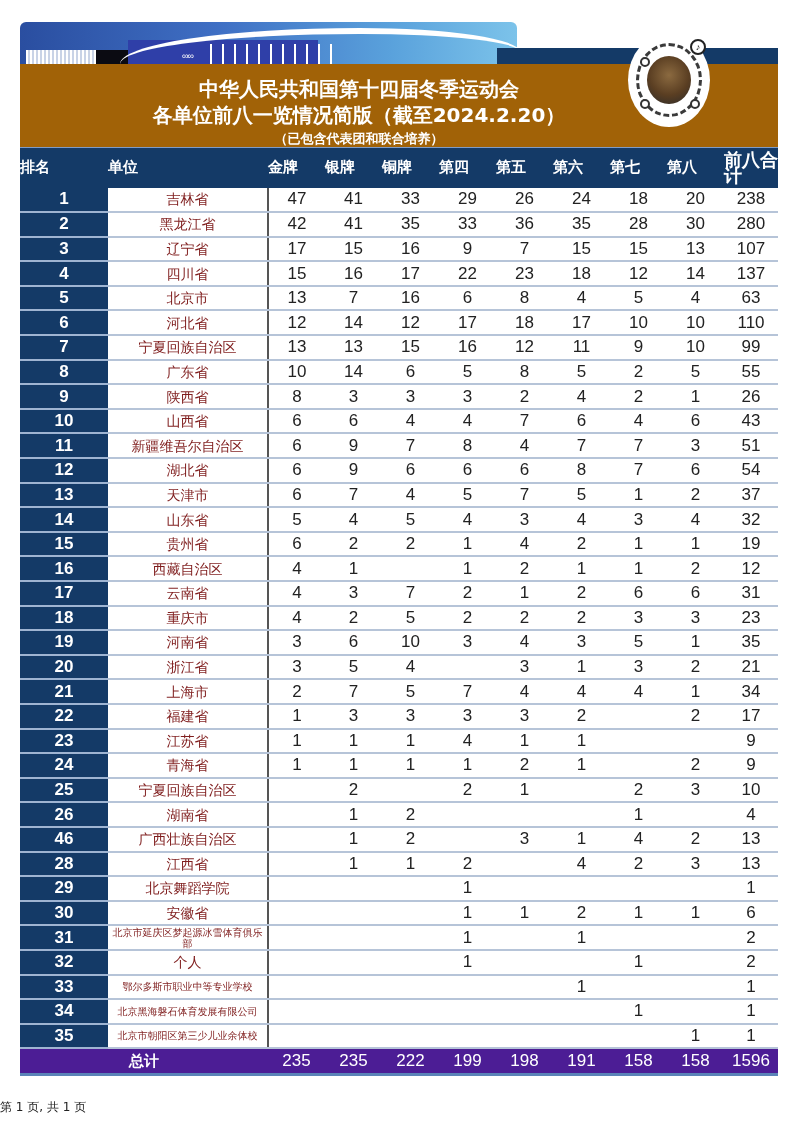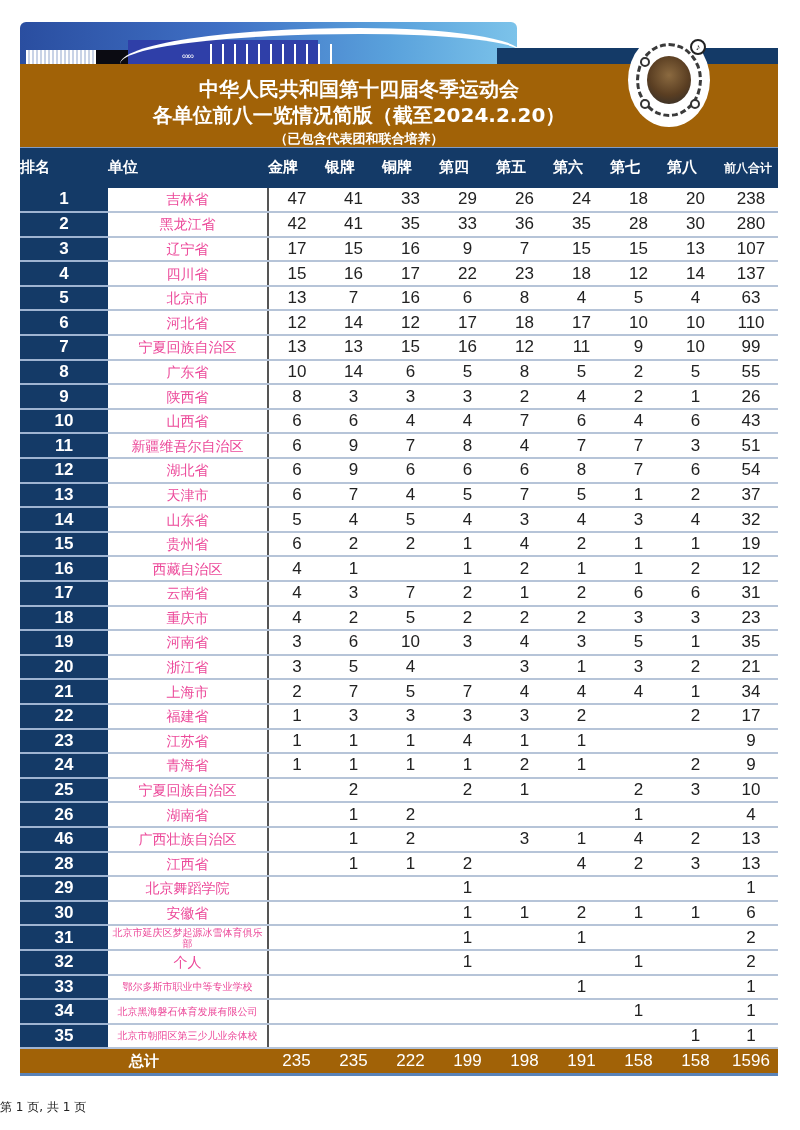--- a/index.html
+++ b/index.html
@@ -49,36 +49,36 @@
 
   table.medals {
     position: absolute; left: 20px; top: 147px; width: 758px;
     border-collapse: collapse; table-layout: fixed;
   }
   table.medals th {
     background: #143a67; color: #ffffff; font-weight: bold; height: 40px;
     font-size: 15px; text-align: left; border-top: 1px solid #7f9cc7;
     font-family: "DejaVu Sans", sans-serif;
   }
-  table.medals th.total-h { font-size: 12px; line-height: 16px; margin-left: 16px; }
+  table.medals th.total-h { font-size: 18px; line-height: 16px; margin-left: 16px; }
   table.medals td {
     height: 24.6px; text-align: center; font-size: 17px; color: #222;
     border-bottom: 2px solid #b6c4d8; background: #ffffff;
   }
   table.medals td.rank {
     background: #143a67; color: #ffffff; font-weight: bold; font-size: 17px;
     border-bottom: 2px solid #9fb4d2;
   }
   table.medals td.unit {
-    font-size: 14px; font-family: "DejaVu Sans", sans-serif; color: #ec4899;
+    font-size: 14px; font-family: "DejaVu Sans", sans-serif; color: #7f1d1d;
     border-right: 2px solid #555; line-height: 14px;
   }
   table.medals td.unit.small { font-size: 10px; line-height: 11px; }
   table.medals tr.total td {
-    background: #a16207; color: #ffffff; font-size: 17px; height: 26px;
+    background: #4c1d95; color: #ffffff; font-size: 17px; height: 26px;
     border-bottom: 3px solid #5a83b8;
     margin-top: 8px;
   }
   table.medals tr.total td.label { font-weight: bold; font-family: "DejaVu Sans", sans-serif; font-size: 15px; }
 
   .footer { position: absolute; top: 1099px; left: 0; width: 800px; text-align: left;
     font-size: 12px; color: #222; font-family: "DejaVu Sans", sans-serif; }
 </style>
 </head>
 <body>

